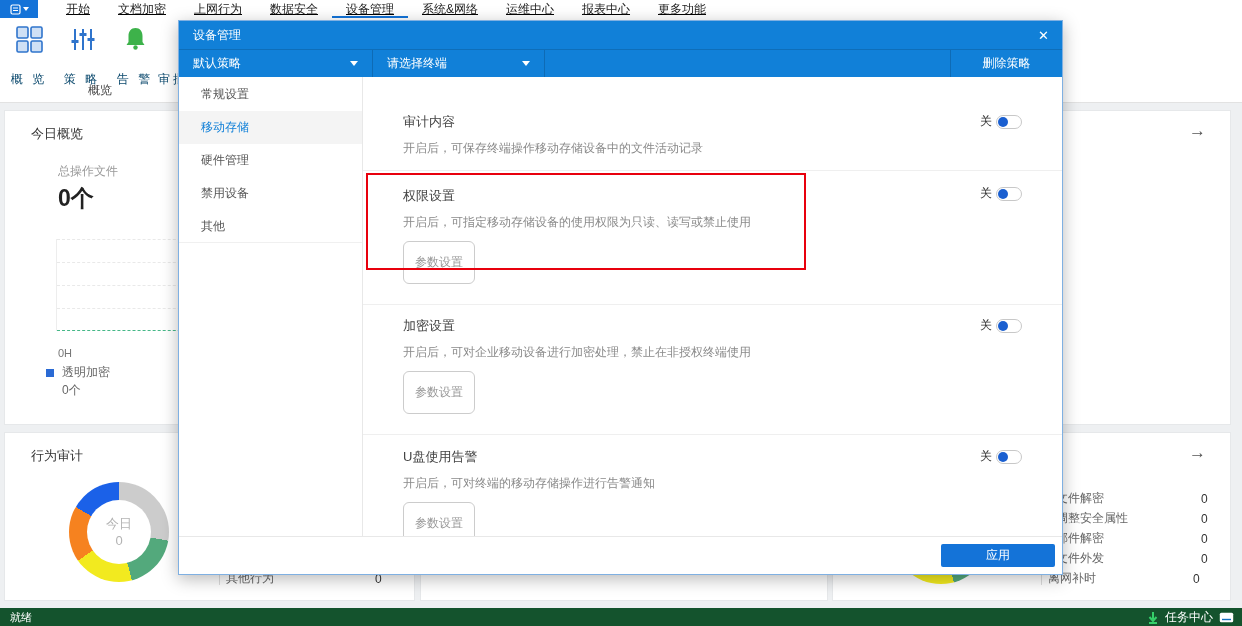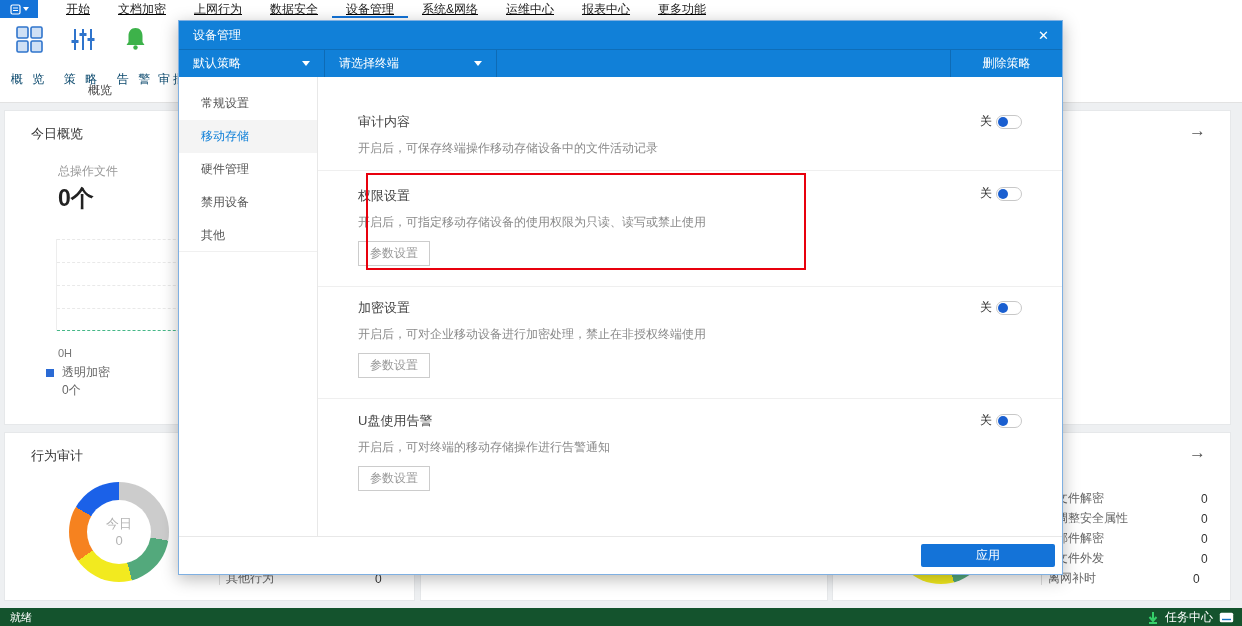--- a/index.html
+++ b/index.html
@@ -62,46 +62,46 @@
 
   
   .modal { position:absolute; left:178px; top:20px; width:885px; height:555px; background:#fff; border:1px solid #7fb0e2; box-shadow:0 4px 16px rgba(0,0,0,.28); z-index:50; }
   .modal-titlebar { height:28px; background:#1180d8; display:flex; align-items:center; }
   .modal-title { color:#fff; font-size:12px; margin-left:14px; }
   .modal-close { margin-left:auto; margin-right:13px; color:#fff; font-size:13px; cursor:pointer; }
   .modal-dropbar { height:28px; background:#1180d8; border-top:1px solid rgba(0,0,0,.14); display:flex; align-items:stretch; }
   .dropdown { display:flex; align-items:center; color:#fff; font-size:12px; cursor:pointer; border-right:1px solid rgba(0,0,0,.16); }
   .dropdown .dd-label { margin-left:14px; }
   .dd-caret { width:0; height:0; border-left:4px solid transparent; border-right:4px solid transparent; border-top:5px solid #fff; margin-left:auto; margin-right:14px; }
-  .dd-policy { width:146px; }
+  .dd-policy { width:194px; }
   .dd-terminal { width:172px; }
   .drop-spacer { flex:1; }
   .delete-btn { width:112px; border-left:1px solid rgba(0,0,0,.16); color:#fff; font-size:12px; display:flex; align-items:center; justify-content:center; cursor:pointer; }
   .modal-body { display:flex; height:461px; }
-  .modal-sidebar { width:139px; border-right:1px solid #e8e8e8; padding-top:10px; }
+  .modal-sidebar { width:184px; border-right:1px solid #e8e8e8; padding-top:1px; }
   .side-item { height:33px; line-height:33px; padding-left:22px; font-size:12px; color:#555; cursor:pointer; }
   .side-item.active { background:#f4f4f4; color:#1180d8; }
   .side-item.last { border-bottom:1px solid #f0f0f0; }
   .modal-content { flex:1; }
   .section { position:relative; padding:16px 40px 20px; border-bottom:1px solid #efefef; }
   .section.first { padding-top:36px; padding-bottom:13px; border-bottom:1px solid #efefef; }
   .section.s3 { padding-top:12px; }
   .section.s4 { padding-top:13px; border-bottom:none; }
   .sec-title { font-size:13px; color:#444; }
   .sec-desc { font-size:12px; color:#8a8a8a; margin-top:9px; }
-  .param-btn { display:inline-block; margin-top:10px; padding:3px 11px; font-size:12px; color:#999; background:#fff; border:1px solid #ccc; border-radius:0; cursor:pointer; }
+  .param-btn { display:inline-block; margin-top:10px; padding:12px 11px; font-size:12px; color:#999; background:#fff; border:1px solid #ccc; border-radius:6px; cursor:pointer; }
   .toggle-wrap { position:absolute; right:40px; display:flex; align-items:center; gap:4px; }
   .section.first .toggle-wrap { top:36px; }
   .section .toggle-wrap { top:14px; }
   .section.first .toggle-wrap { top:36px; }
   .toggle-label { font-size:12px; color:#333; }
   .toggle { position:relative; width:26px; height:14px; border:1px solid #c8c8c8; border-radius:8px; background:#fff; cursor:pointer; }
   .toggle-knob { position:absolute; left:1px; top:1px; width:10px; height:10px; border-radius:50%; background:#1a5fd0; }
   .modal-footer { position:absolute; left:0; right:0; bottom:0; height:38px; border-top:1px solid #e8e8e8; background:#fff; display:flex; justify-content:flex-end; align-items:center; }
-  .apply-btn { width:134px; height:23px; margin-right:7px; background:#1473d8; color:#fff; font-size:12px; border:none; border-radius:2px; display:flex; align-items:center; justify-content:center; cursor:pointer; }
+  .apply-btn { width:114px; height:23px; margin-right:7px; background:#1473d8; color:#fff; font-size:12px; border:none; border-radius:2px; display:flex; align-items:center; justify-content:center; cursor:pointer; }
   .red-highlight { position:absolute; left:187px; top:152px; width:440px; height:97px; border:2px solid #e8000d; z-index:60; pointer-events:none; }
 </style>
 </head>
 <body>
 
 <div class="screen">
 
   <div class="menubar">
     <div class="app-btn">
       <svg width="11" height="11" viewBox="0 0 11 11">

